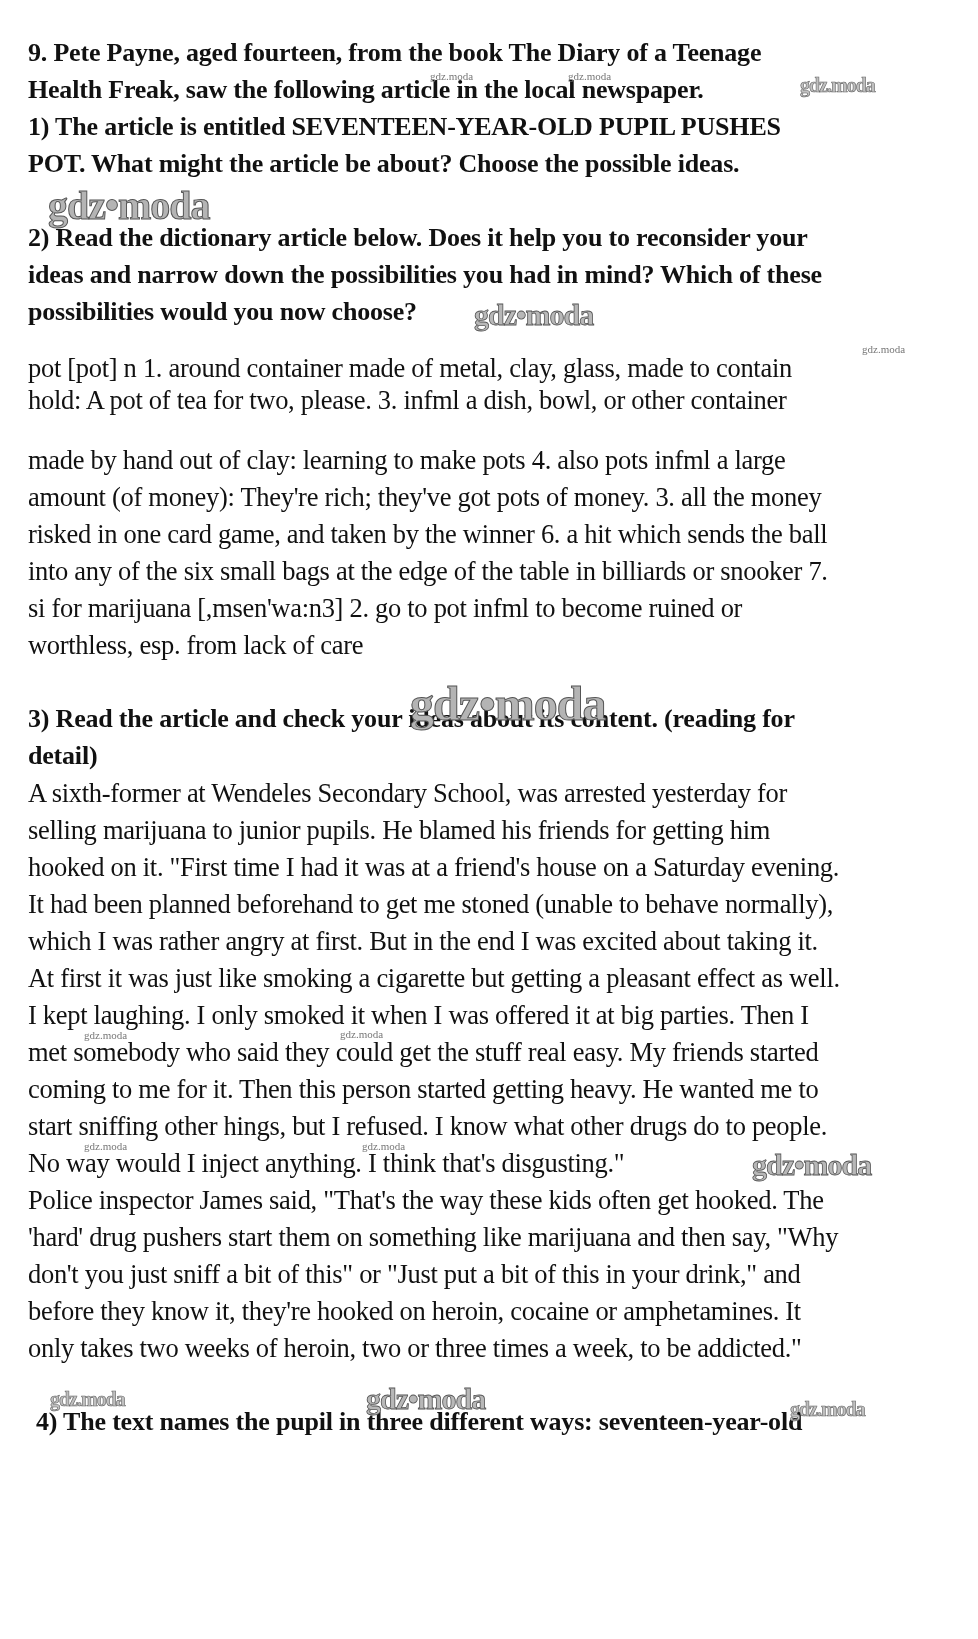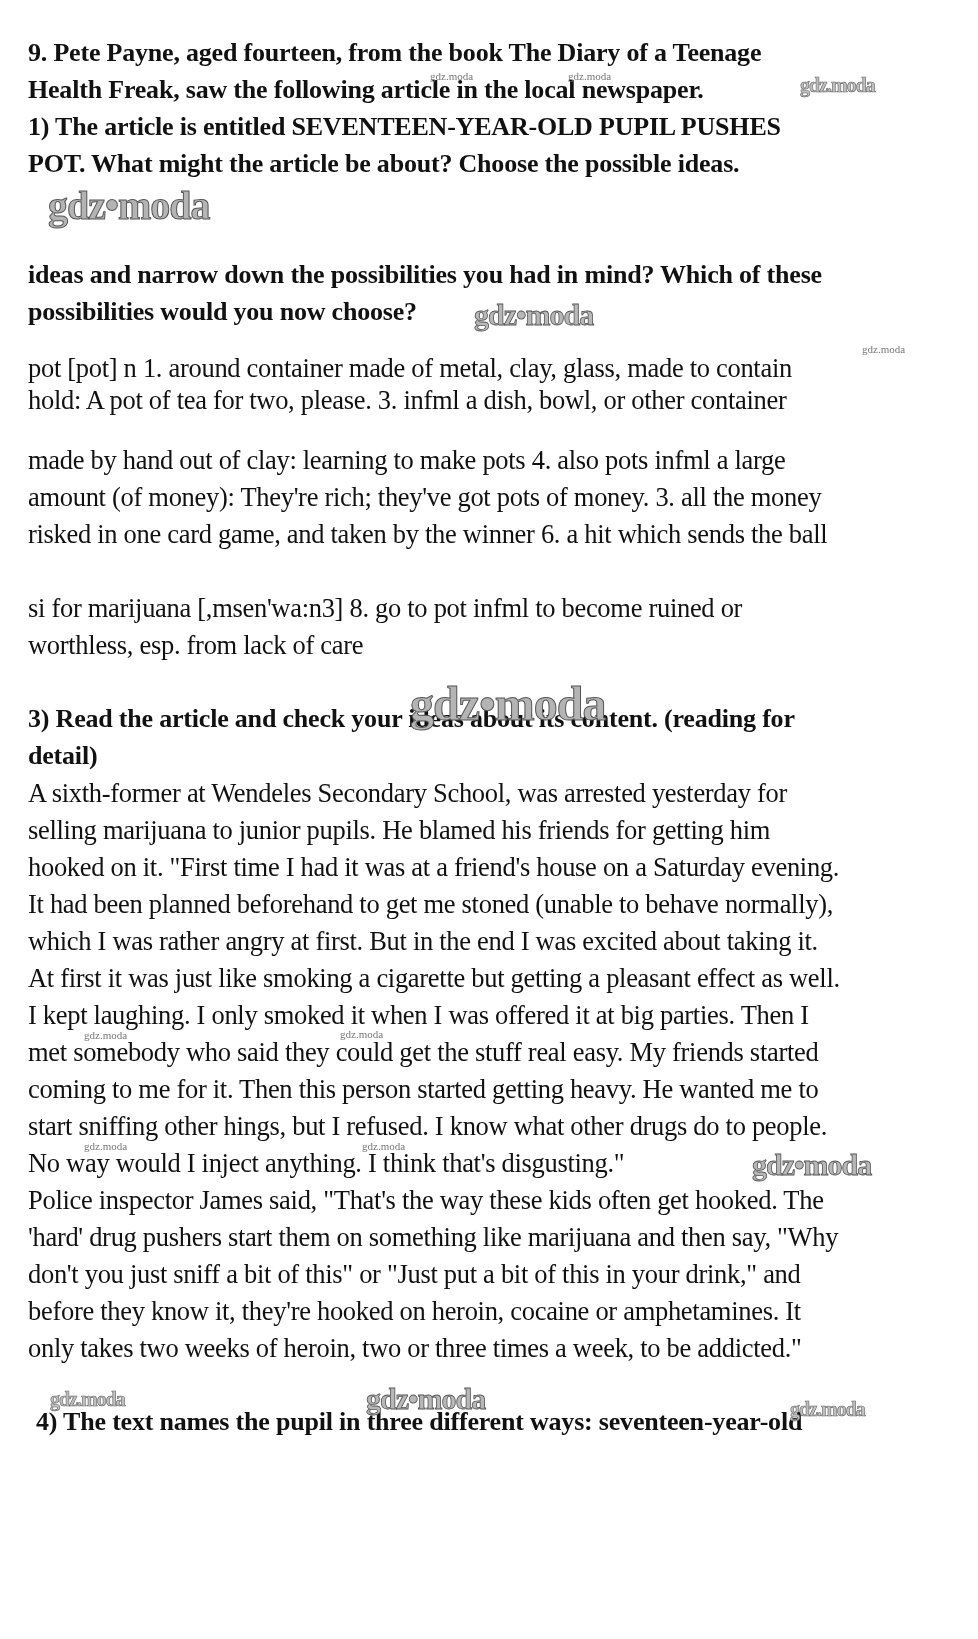--- a/index.html
+++ b/index.html
@@ -27,29 +27,31 @@
 <body>
 
 <div class="page">
 
   <div class="line b" style="top:37px;">9. Pete Payne, aged fourteen, from the book The Diary of a Teenage</div>
   <div class="line b" style="top:74px;">Health Freak, saw the following article in the local newspaper.</div>
 
   <div class="line b" style="top:111px;">1) The article is entitled SEVENTEEN-YEAR-OLD PUPIL PUSHES</div>
   <div class="line b" style="top:148px;">POT. What might the article be about? Choose the possible ideas.</div>
 
+  <div class="line b" style="top:222px;">2) Read the dictionary article below. Does it help you to reconsider your</div>
   <div class="line b" style="top:259px;">ideas and narrow down the possibilities you had in mind? Which of these</div>
   <div class="line b" style="top:296px;">possibilities would you now choose?</div>
 
   <div class="line r" style="top:352px;">pot [pot] n 1. around container made of metal, clay, glass, made to contain</div>
   <div class="line r" style="top:384px;">hold: A pot of tea for two, please. 3. infml a dish, bowl, or other container</div>
   <div class="line r" style="top:444px;">made by hand out of clay: learning to make pots 4. also pots infml a large</div>
   <div class="line r" style="top:481px;">amount (of money): They're rich; they've got pots of money. 3. all the money</div>
   <div class="line r" style="top:518px;">risked in one card game, and taken by the winner 6. a hit which sends the ball</div>
-  <div class="line r" style="top:592px;">si for marijuana [,msen'wa:n3] 8. go to pot infml to become ruined or</div>
+  <div class="line r" style="top:555px;">into any of the six small bags at the edge of the table in billiards or snooker 7.</div>
+  <div class="line r" style="top:592px;">si for marijuana [,msen'wa:n3] 2. go to pot infml to become ruined or</div>
   <div class="line r" style="top:629px;">worthless, esp. from lack of care</div>
 
   <div class="line b" style="top:703px;">3) Read the article and check your ideas about its content. (reading for</div>
   <div class="line b" style="top:740px;">detail)</div>
 
   <div class="line r" style="top:777px;">A sixth-former at Wendeles Secondary School, was arrested yesterday for</div>
   <div class="line r" style="top:814px;">selling marijuana to junior pupils. He blamed his friends for getting him</div>
   <div class="line r" style="top:851px;">hooked on it. "First time I had it was at a friend's house on a Saturday evening.</div>
   <div class="line r" style="top:888px;">It had been planned beforehand to get me stoned (unable to behave normally),</div>
   <div class="line r" style="top:925px;">which I was rather angry at first. But in the end I was excited about taking it.</div>

